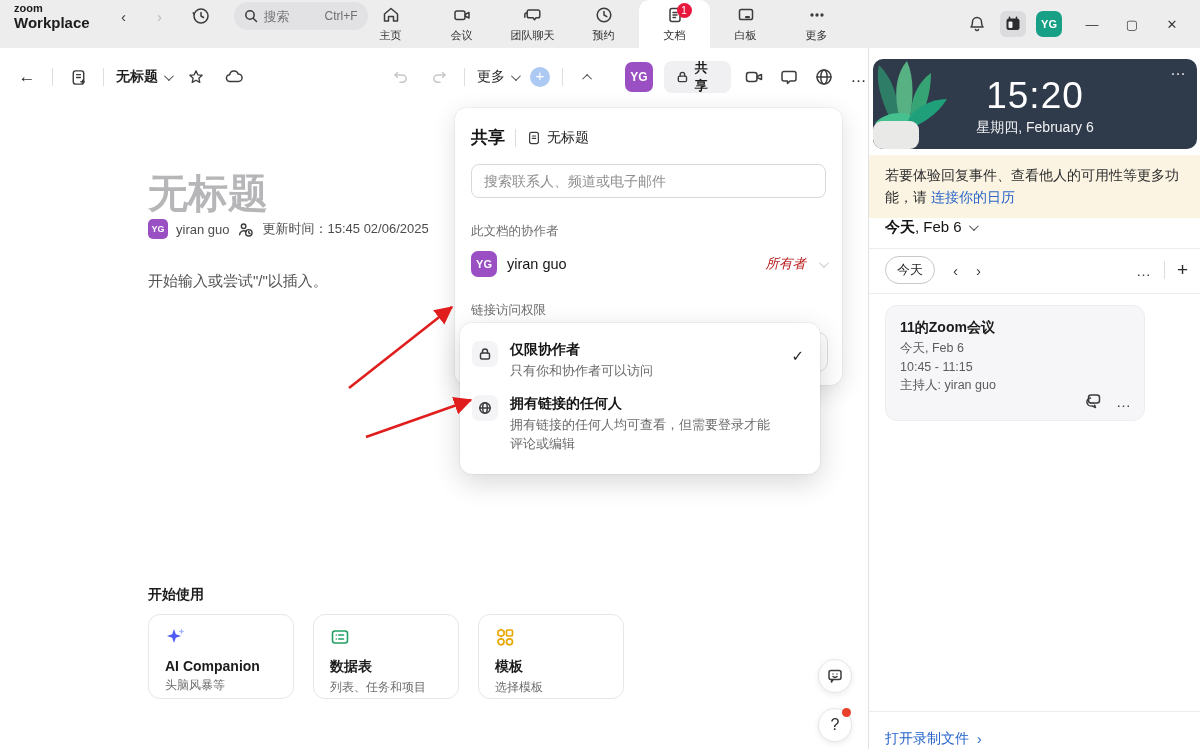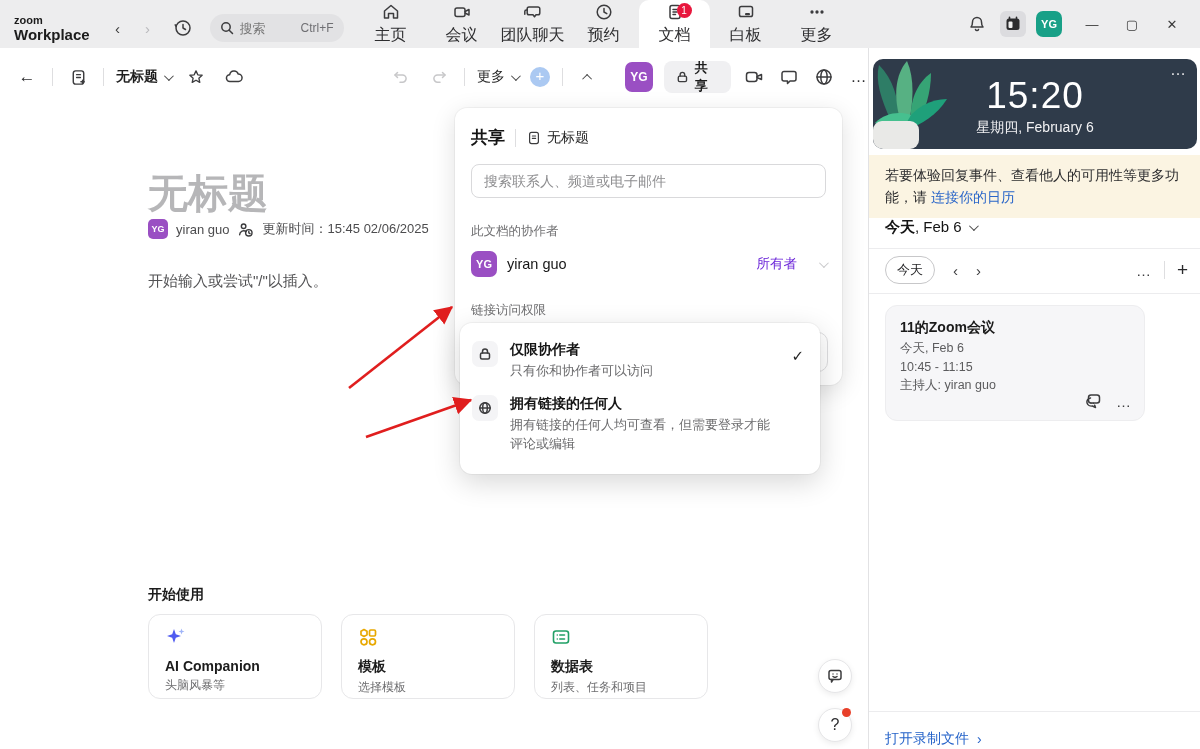--- a/index.html
+++ b/index.html
@@ -1,32 +1,32 @@
 <!DOCTYPE html>
 <html><head>
 <meta charset="utf-8">
 <style>
   * { margin:0; padding:0; box-sizing:border-box; }
   html,body { width:1200px; height:749px; overflow:hidden; }
   body { font-family:"Liberation Sans","DejaVu Sans",sans-serif; background:#fff; color:#1a1a1a; position:relative; }
 
   
   .titlebar { position:absolute; left:0; top:0; width:1200px; height:48px; background:#ededee; }
-  .tb-left { position:absolute; left:14px; top:12px; height:32px; display:flex; align-items:center; gap:14px; }
+  .tb-left { position:absolute; left:14px; top:0; height:32px; display:flex; align-items:center; gap:20px; }
   .logo { line-height:1; margin-right:6px; }
   .logo .z1 { font-size:11px; font-weight:bold; color:#1c1c1c; display:block; }
   .logo .z2 { font-size:15px; font-weight:bold; color:#1c1c1c; display:block; margin-top:1px; }
   .nav-arrow { font-size:15px; color:#3c3c3c; width:16px; text-align:center; cursor:pointer; }
   .nav-arrow.disabled { color:#b9b9bc; }
   .search-pill { width:134px; height:28px; background:#e2e2e4; border-radius:14px; display:flex; align-items:center; padding:0 10px; gap:6px; }
   .search-pill input { border:none; background:transparent; outline:none; width:52px; font-size:13px; color:#3a3a3a; }
   .search-pill .shortcut { font-size:12px; color:#6f6f73; margin-left:auto; }
   .nav-items { position:absolute; left:355px; top:0; display:flex; height:48px; }
   .nav-item { width:71px; height:48px; display:flex; flex-direction:column; align-items:center; justify-content:center; gap:3px; cursor:pointer; position:relative; }
-  .nav-item .lbl { font-size:16px; color:#2e2e30; white-space:nowrap; }
+  .nav-item .lbl { font-size:11px; color:#2e2e30; white-space:nowrap; }
   .nav-item.active { background:#fff; border-radius:10px 10px 0 0; }
   .badge { position:absolute; top:3px; left:50%; margin-left:2px; min-width:15px; height:15px; border-radius:8px; background:#e8173d; color:#fff; font-size:10px; display:flex; align-items:center; justify-content:center; padding:0 3px; }
   .tb-right { position:absolute; right:8px; top:0; height:48px; display:flex; align-items:center; gap:10px; }
   .cal-chip { width:26px; height:26px; border-radius:6px; background:#dcdcdf; display:flex; align-items:center; justify-content:center; cursor:pointer; }
   .avatar { border-radius:7px; background:#18a087; color:#fff; font-weight:bold; display:flex; align-items:center; justify-content:center; position:relative; cursor:pointer; }
   .avatar.sm { width:26px; height:26px; font-size:11px; }
   .winctl { display:flex; align-items:center; }
   .winbtn { width:40px; height:48px; display:flex; align-items:center; justify-content:center; font-size:13px; color:#3a3a3a; cursor:pointer; }
 
   
@@ -44,35 +44,35 @@
   .share-btn { height:32px; background:#f0f0f2; border-radius:8px; display:flex; align-items:center; gap:6px; padding:0 12px; font-size:13px; font-weight:bold; color:#1c1c1c; cursor:pointer; }
   .icon-btn { width:26px; height:26px; display:flex; align-items:center; justify-content:center; cursor:pointer; }
 
   
   .doc-main-title { position:absolute; left:148px; top:166px; font-size:40px; font-weight:bold; color:#b6b6b8; }
   .doc-meta { position:absolute; left:148px; top:219px; display:flex; align-items:center; gap:8px; font-size:13px; color:#4c4c4e; }
   .avatar.xs { width:20px; height:20px; font-size:9px; background:#9a4fc3; border-radius:5px; }
   .doc-placeholder { position:absolute; left:148px; top:272px; font-size:15px; color:#525254; }
   .get-started { position:absolute; left:148px; top:586px; font-size:14px; font-weight:bold; color:#1c1c1c; }
   .cards { position:absolute; left:148px; top:614px; display:flex; gap:19px; }
-  .card { width:174px; height:85px; border:1px solid #e7e7e9; border-radius:12px; background:#fff; padding:12px 16px; cursor:pointer; }
+  .card { width:146px; height:85px; border:1px solid #e7e7e9; border-radius:12px; background:#fff; padding:12px 16px; cursor:pointer; }
   .card .c-title { font-size:14px; font-weight:bold; color:#1c1c1c; margin-top:7px; }
   .card .c-sub { font-size:12px; color:#6e6e70; margin-top:3px; }
 
   
   .share-dialog { position:absolute; left:455px; top:108px; width:387px; height:277px; background:#fff; border-radius:12px; box-shadow:0 6px 24px rgba(0,0,0,.13), 0 0 0 1px rgba(0,0,0,.04); z-index:10; padding:18px 16px; }
   .sd-header { display:flex; align-items:center; gap:10px; }
   .sd-title { font-size:17px; font-weight:bold; color:#141414; }
   .sd-doc { display:flex; align-items:center; gap:5px; font-size:14px; color:#222; }
   .sd-input { margin-top:15px; width:100%; height:34px; border:1px solid #d9d9db; border-radius:8px; padding:0 12px; font-size:14px; color:#333; outline:none; }
   .sd-input::placeholder { color:#8e8e90; }
   .sd-label { margin-top:25px; font-size:12.5px; color:#6f6f71; }
   .sd-collab { margin-top:11px; display:flex; align-items:center; gap:10px; }
   .sd-name { font-size:14.5px; color:#161616; }
-  .sd-role { margin-left:auto; font-size:13.5px; color:#6d28d9; display:flex; align-items:center; gap:22px; cursor:default; }
+  .sd-role { margin-left:auto; font-size:13.5px; color:#b91c1c; display:flex; align-items:center; gap:13px; cursor:default;font-style:italic; }
   .chev-dn.lite { border-color:#c9c9cb; }
   .sd-access { margin-top:12px; display:flex; align-items:center; gap:11px; cursor:pointer; }
   .chip { width:26px; height:26px; border-radius:7px; background:#f4f4f6; display:flex; align-items:center; justify-content:center; }
   .sd-access-lbl { font-size:14px; font-weight:bold; color:#161616; display:flex; align-items:center; gap:6px; }
   .hidden-btn-fragment { position:absolute; right:14px; top:224px; width:46px; height:40px; border:1px solid #dedee0; border-radius:10px; background:#fff; z-index:1; }
 
   
   .dropdown { position:absolute; left:460px; top:323px; width:360px; min-height:130px; background:#fff; border-radius:12px; box-shadow:0 8px 28px rgba(0,0,0,.16), 0 0 0 1px rgba(0,0,0,.04); z-index:20; padding:12px 0; }
   .opt { display:flex; gap:12px; padding:6px 16px 8px 12px; cursor:pointer; }
   .opt-title { font-size:14px; font-weight:bold; color:#161616; }
@@ -321,39 +321,39 @@
 <div class="cards">
   <div class="card">
     <svg width="22" height="20" viewBox="0 0 22 20">
       <path d="M9 2 L10.8 7.2 L16 9 L10.8 10.8 L9 16 L7.2 10.8 L2 9 L7.2 7.2 Z" fill="#4f5bf0"></path>
       <path d="M16.5 1.5 L17.3 3.7 L19.5 4.5 L17.3 5.3 L16.5 7.5 L15.7 5.3 L13.5 4.5 L15.7 3.7 Z" fill="#9fb4f8"></path>
     </svg>
     <div class="c-title">AI Companion</div>
     <div class="c-sub">头脑风暴等</div>
   </div>
   <div class="card">
-    <svg width="20" height="20" viewBox="0 0 20 20" style="stroke:#e8a800;fill:none;stroke-width:1.7;stroke-linejoin:round;">
-      <path d="M6 2.6 L9 4.3 V7.7 L6 9.4 L3 7.7 V4.3 Z"></path>
-      <rect x="11.5" y="3" width="6" height="6" rx="1.2"></rect>
-      <circle cx="6" cy="14.8" r="3"></circle>
-      <circle cx="14.5" cy="14.8" r="3"></circle>
-    </svg>
-    <div class="c-title">模板</div>
-    <div class="c-sub">选择模板</div>
-  </div>
-  <div class="card">
     <svg width="20" height="20" viewBox="0 0 20 20" style="stroke:#21a066;fill:none;stroke-width:1.6;stroke-linecap:round;">
       <rect x="2.5" y="4" width="15" height="12" rx="2.5"></rect>
       <circle cx="6.3" cy="8" r="0.8" fill="#21a066" stroke="none"></circle>
         <path d="M8.8 8 H13.5"></path>
       <circle cx="6.3" cy="12" r="0.8" fill="#21a066" stroke="none"></circle>
         <path d="M8.8 12 H13.5"></path>
     </svg>
     <div class="c-title">数据表</div>
     <div class="c-sub">列表、任务和项目</div>
+  </div>
+  <div class="card">
+    <svg width="20" height="20" viewBox="0 0 20 20" style="stroke:#e8a800;fill:none;stroke-width:1.7;stroke-linejoin:round;">
+      <path d="M6 2.6 L9 4.3 V7.7 L6 9.4 L3 7.7 V4.3 Z"></path>
+      <rect x="11.5" y="3" width="6" height="6" rx="1.2"></rect>
+      <circle cx="6" cy="14.8" r="3"></circle>
+      <circle cx="14.5" cy="14.8" r="3"></circle>
+    </svg>
+    <div class="c-title">模板</div>
+    <div class="c-sub">选择模板</div>
   </div>
 </div>
 
 <div class="share-dialog">
   <div class="sd-header">
     <span class="sd-title">共享</span>
     <span class="vdiv"></span>
     <span class="sd-doc">
       <svg class="ic" width="16" height="16" viewBox="0 0 20 20">
           <rect x="4.5" y="3" width="11" height="14" rx="2.5"></rect>

